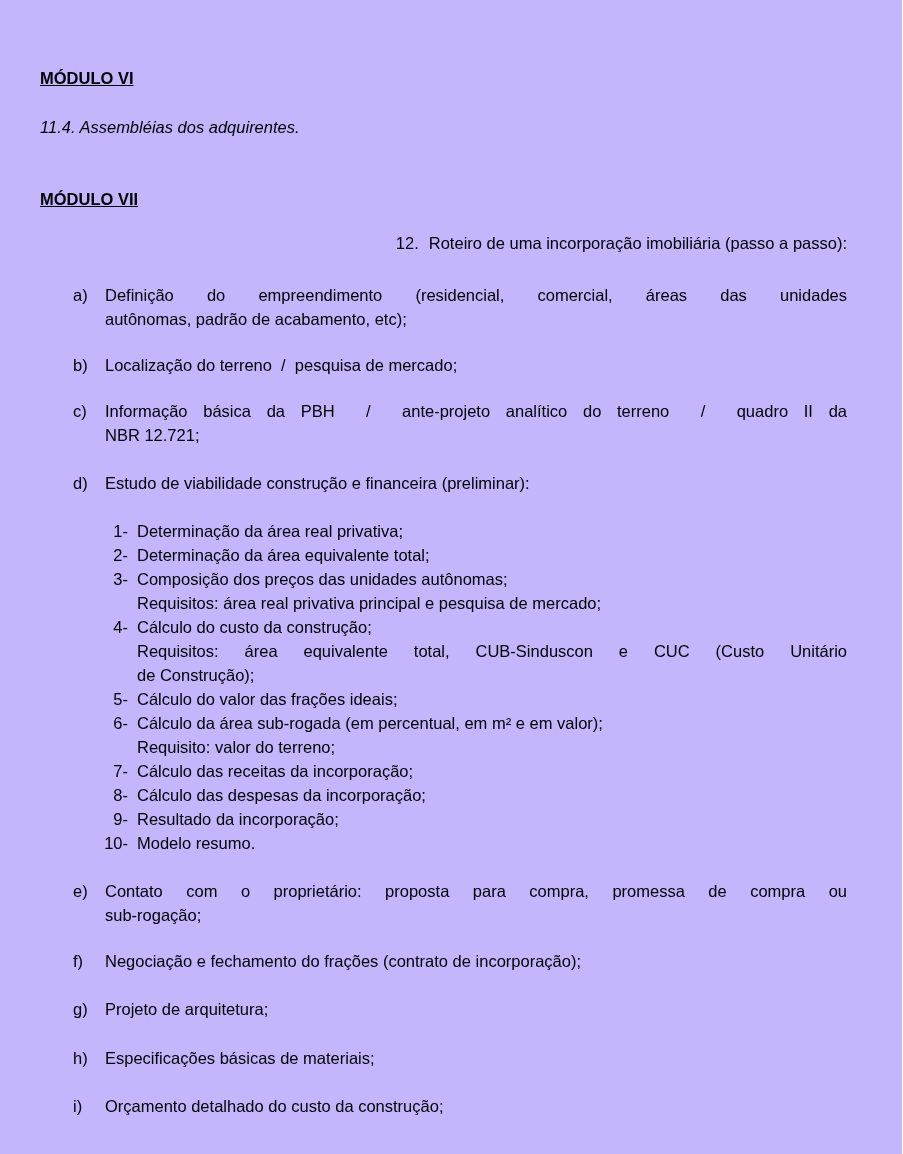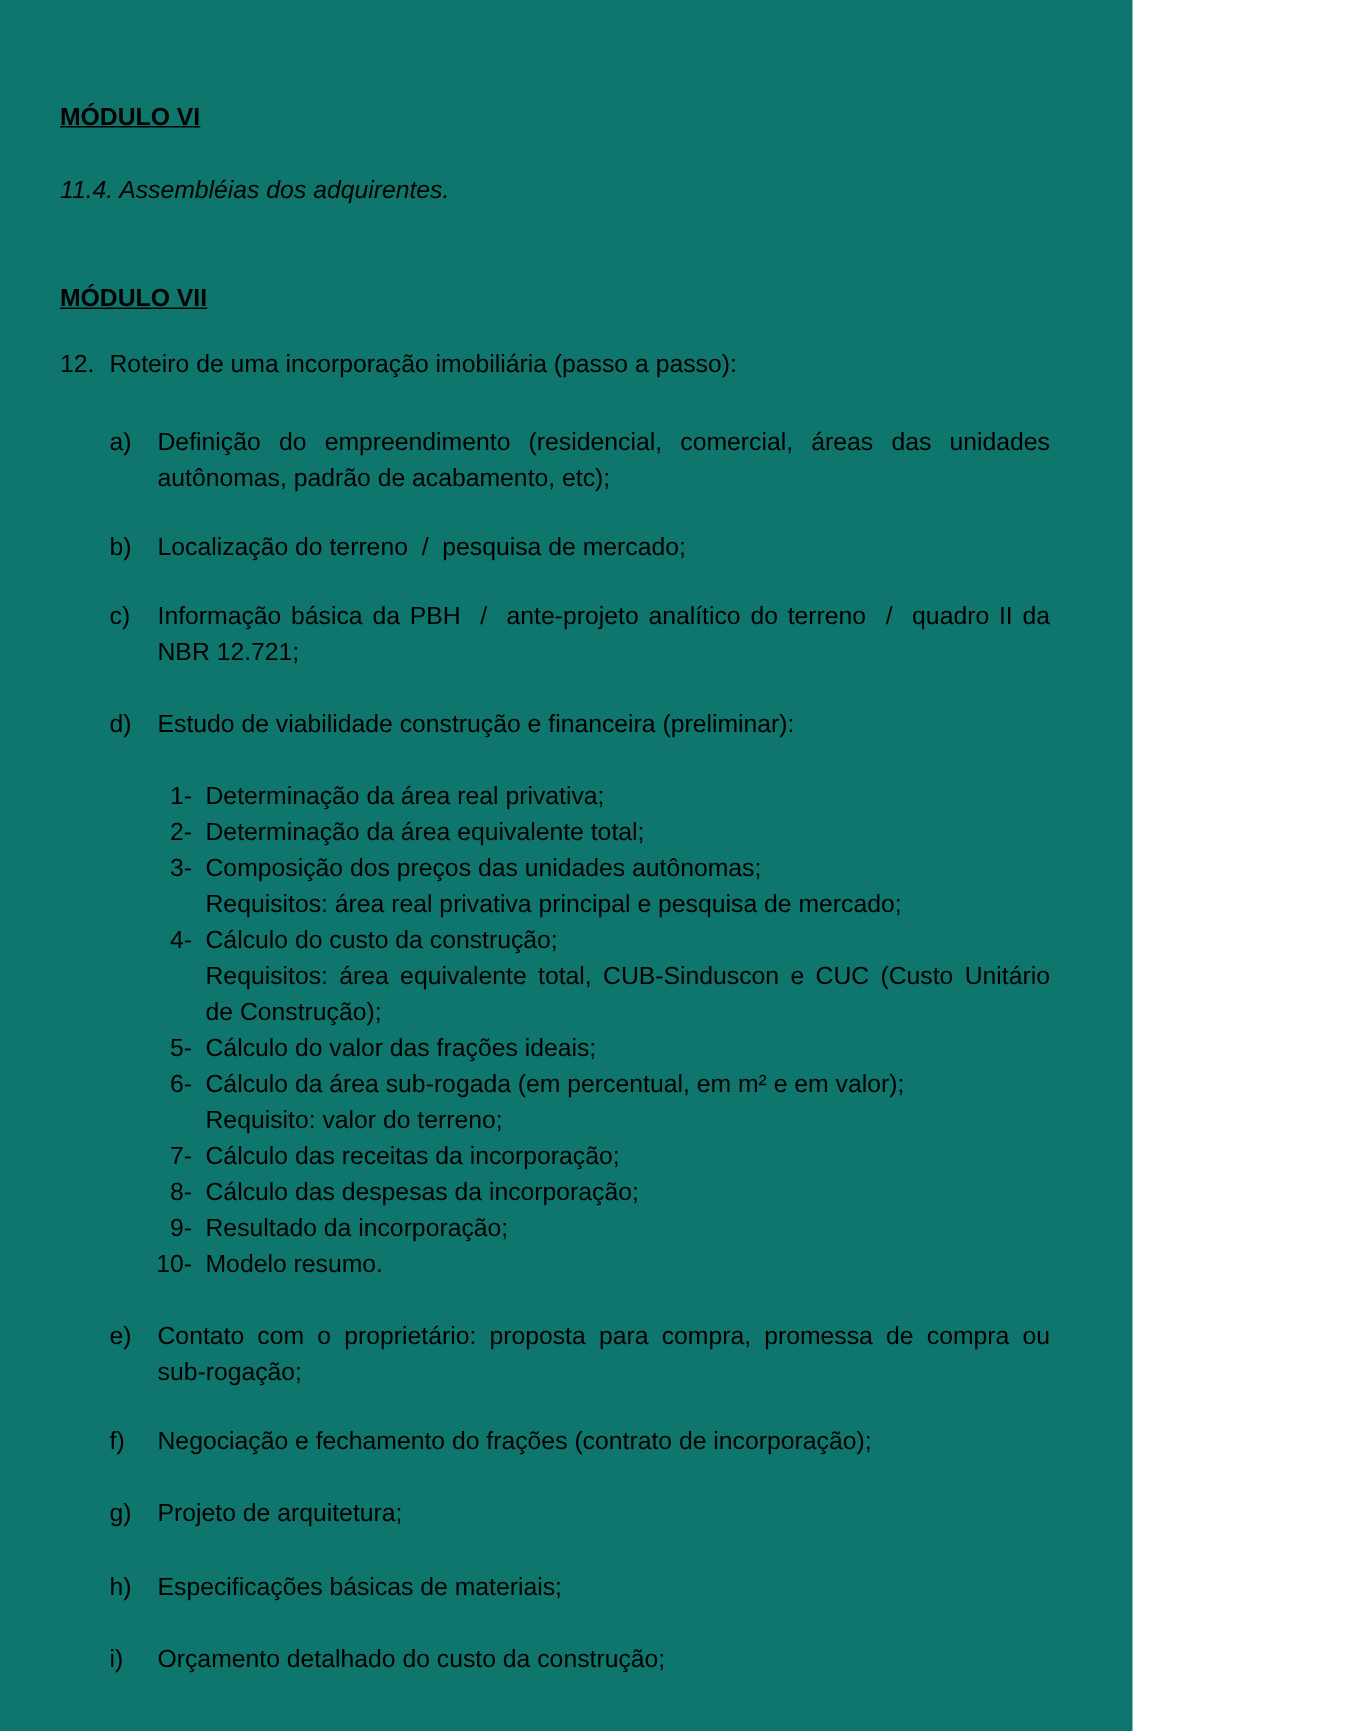--- a/index.html
+++ b/index.html
@@ -2,44 +2,45 @@
 <html><head>
 <meta charset="utf-8">
 <style>
   html, body {
     margin: 0;
     padding: 0;
     background: #ffffff;
   }
   .page {
     position: relative;
-    width: 755px;
+    width: 902px;
     height: 1154px;
     box-sizing: border-box;
-    background: #0f766e;
+    background: #c4b5fd;
     color: #000000;
     font-family: "Liberation Sans", sans-serif;
     font-size: 16.5px;
     line-height: 24px;
     padding: 66px 55px 27px 40px;
     overflow: hidden;
   }
   .module-heading {
     margin: 0;
     font-size: 16.5px;
     line-height: 24px;
     font-weight: 700;
     text-decoration: underline;
   }
   .para {
     margin: 0;
     font-style: italic;
   }
   .intro {
     display: flex;
+    justify-content: flex-end;
   }
   .intro .ilbl {
     flex: none;
     width: 33px;
   }
   .litem {
     display: flex;
     margin-left: 33px;
   }
   .litem .lbl {

